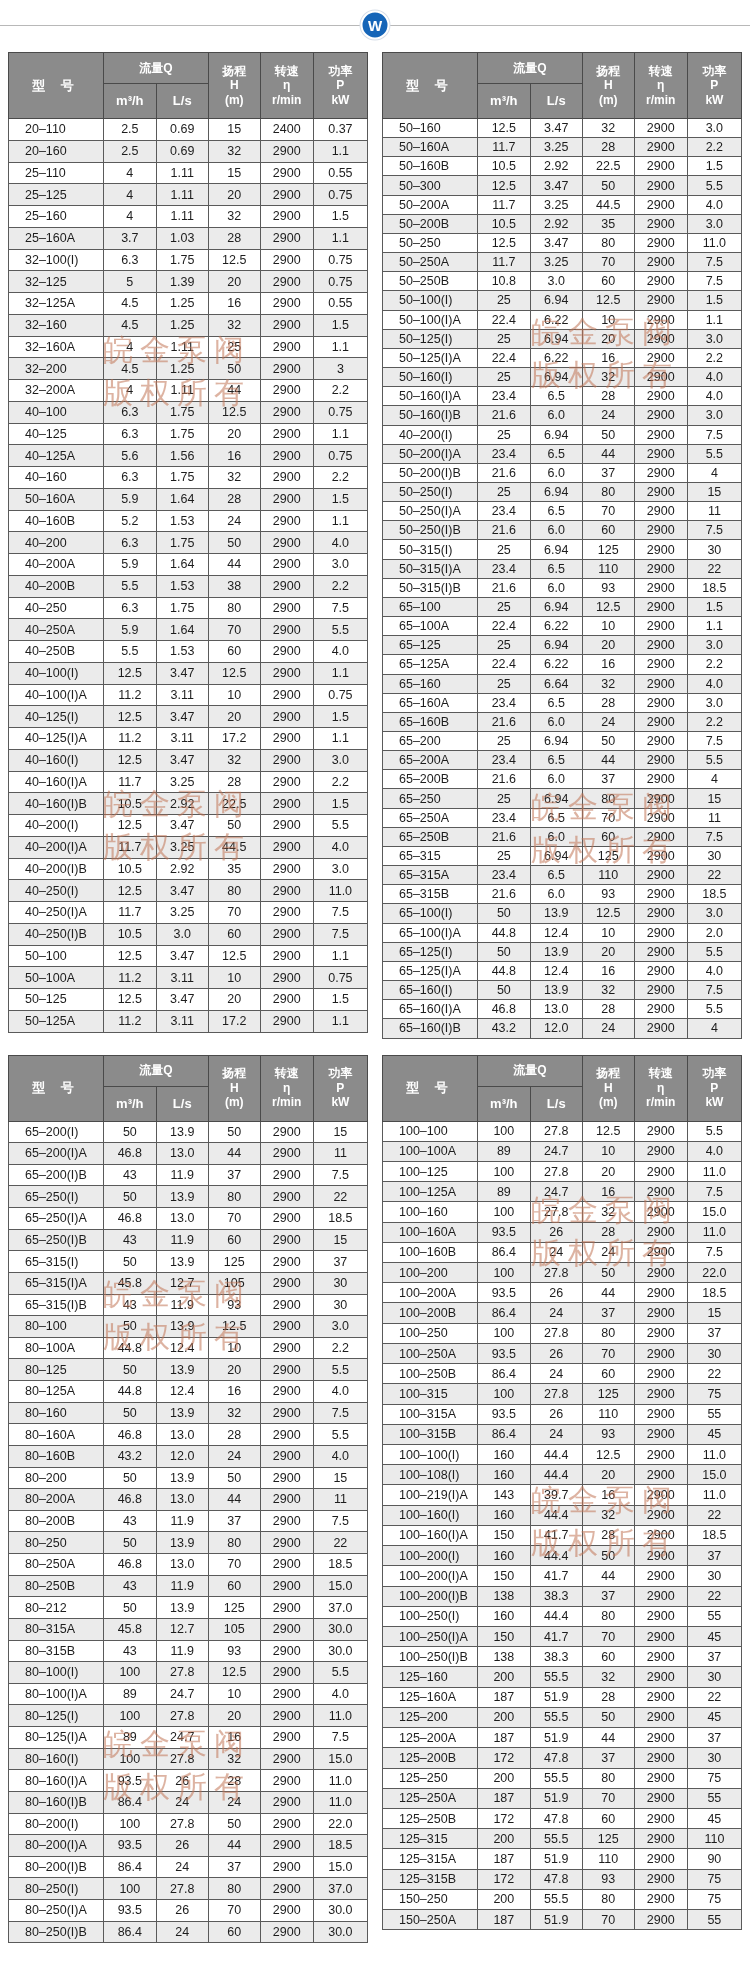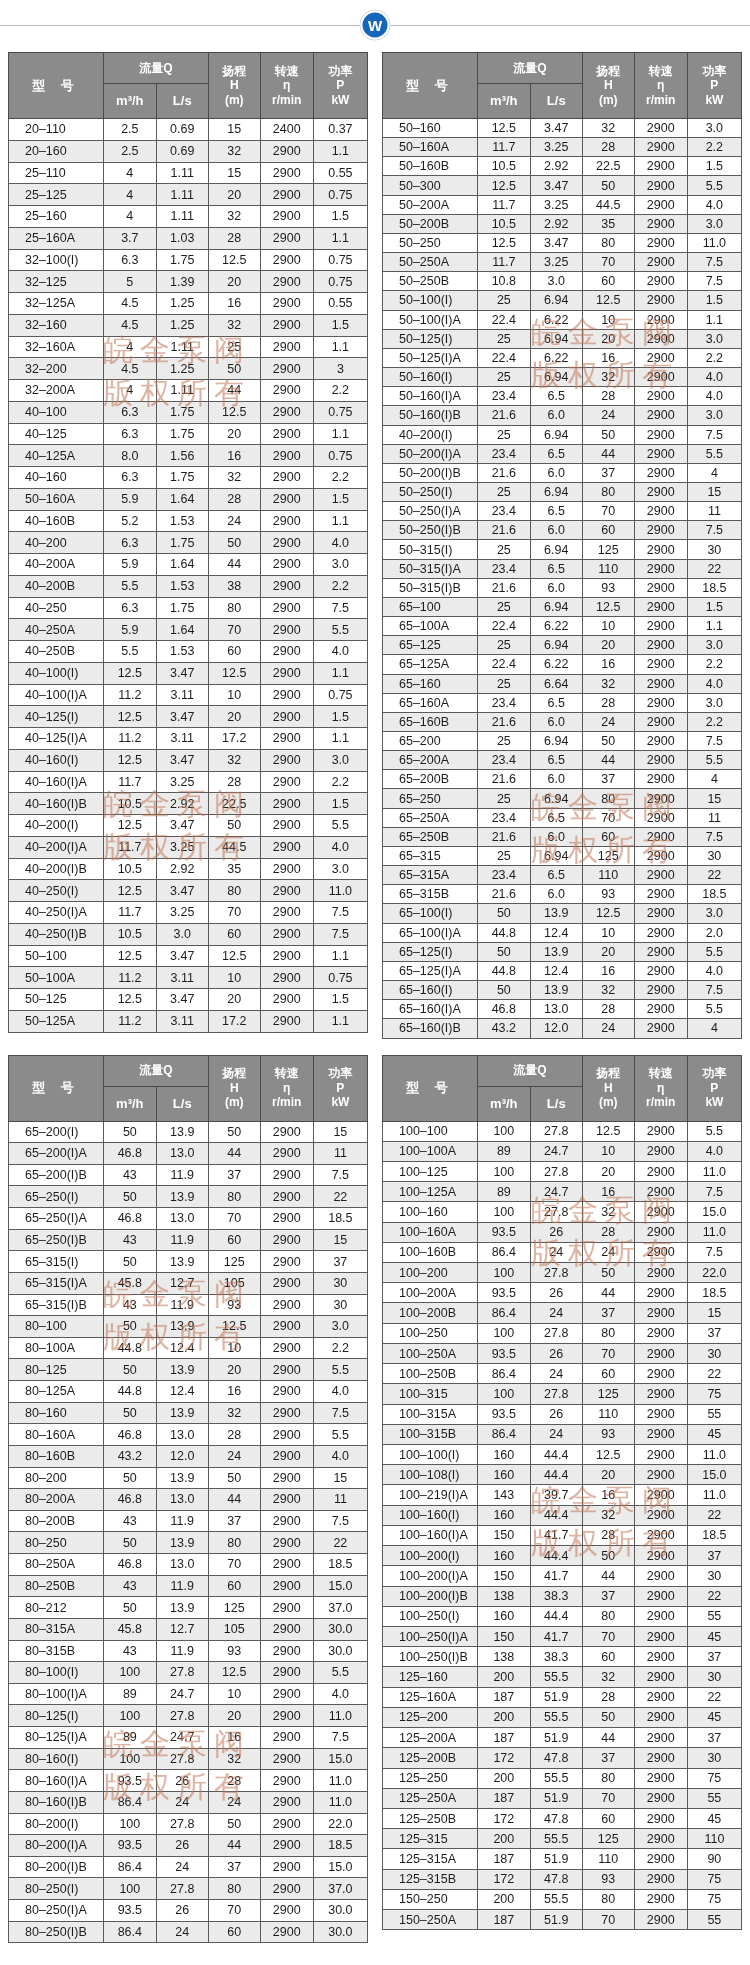--- a/index.html
+++ b/index.html
@@ -185,21 +185,21 @@
           <tr>
             <td class="model">40–125</td>
             <td>6.3</td>
             <td>1.75</td>
             <td>20</td>
             <td>2900</td>
             <td>1.1</td>
           </tr>
           <tr class="alt">
             <td class="model">40–125A</td>
-            <td>8.0</td>
+            <td>5.6</td>
             <td>1.56</td>
             <td>16</td>
             <td>2900</td>
             <td>0.75</td>
           </tr>
           <tr>
             <td class="model">40–160</td>
             <td>6.3</td>
             <td>1.75</td>
             <td>32</td>

